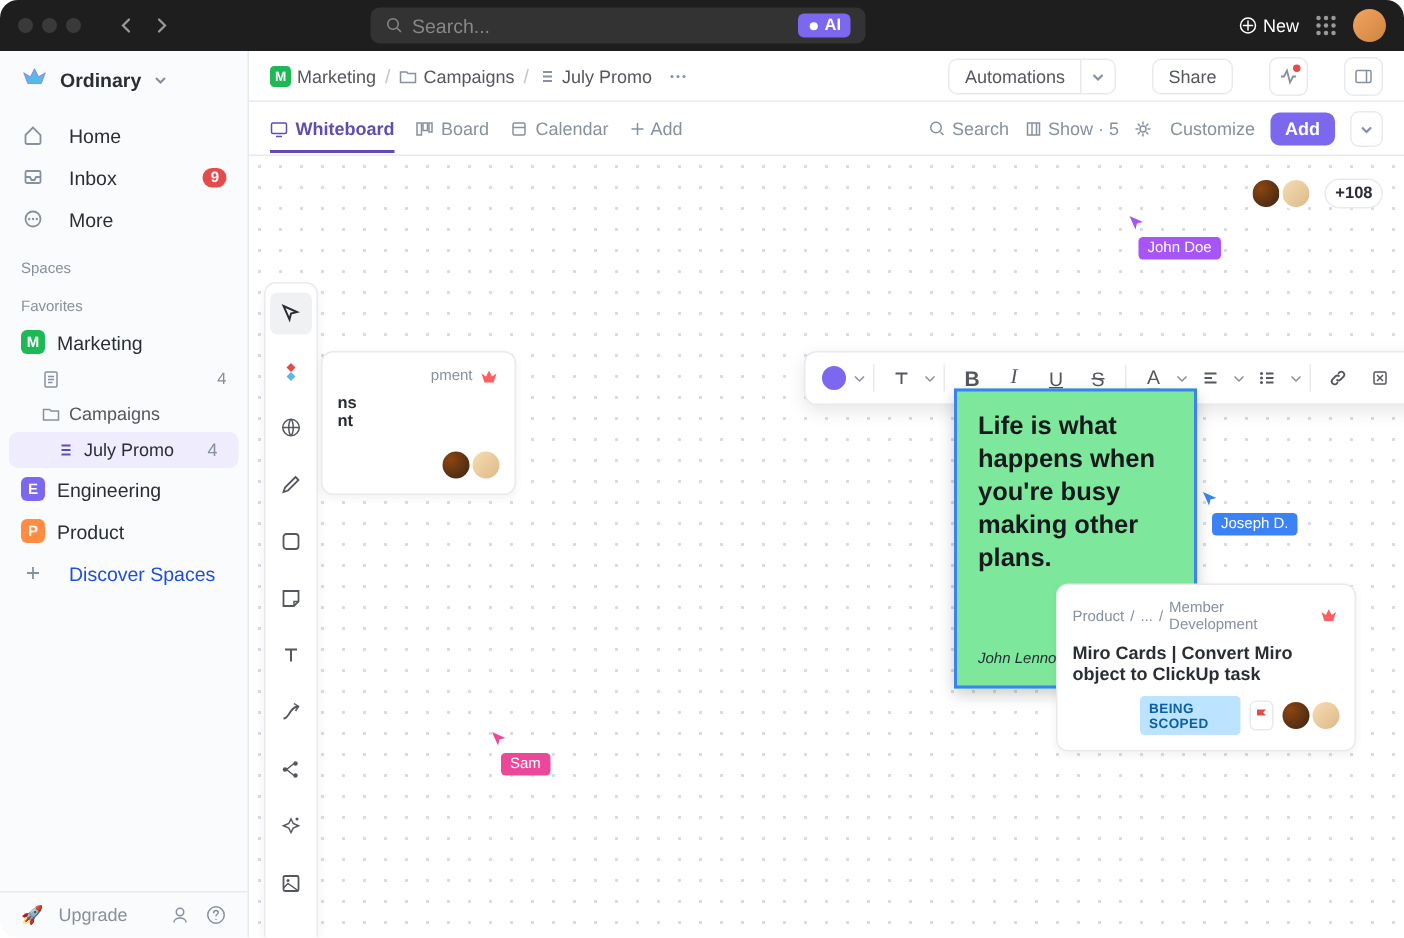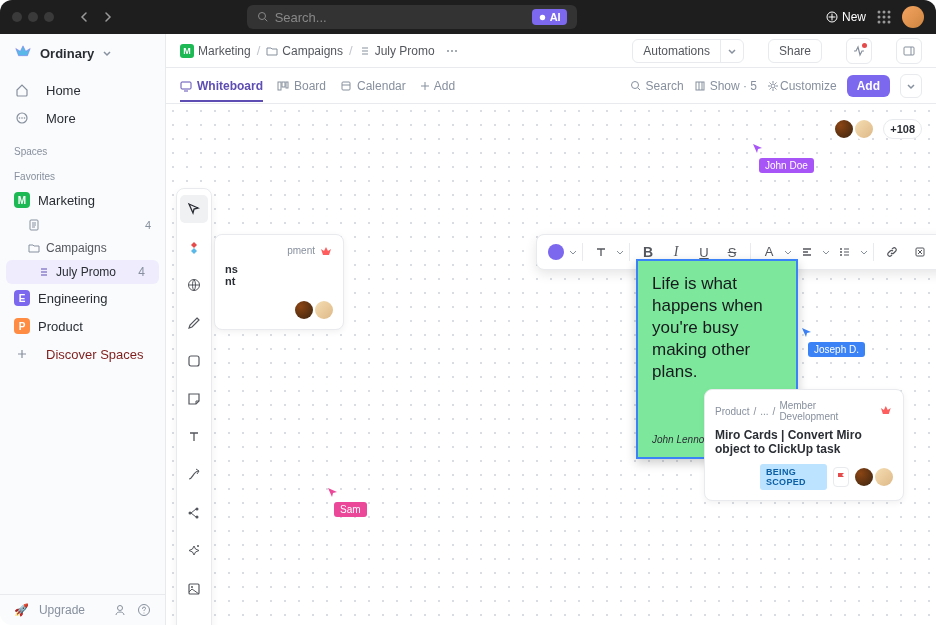--- a/index.html
+++ b/index.html
@@ -63,21 +63,21 @@
 .toolbox { position: absolute; left: 10px; top: 84px; width: 36px; background: #fff; border: 1px solid #e8eaed; border-radius: 8px; box-shadow: 0 4px 8px rgba(0,0,0,0.06); padding: 6px 0; display: flex; flex-direction: column; align-items: center; gap: 10px; }
 .tool { width: 28px; height: 28px; display: flex; align-items: center; justify-content: center; cursor: pointer; color: #54575d; border-radius: 5px; }
 .tool.active { background: #f0f1f3; }
 
 .float-toolbar { position: absolute; left: 370px; top: 130px; background: #fff; border: 1px solid #e8eaed; border-radius: 8px; box-shadow: 0 4px 12px rgba(0,0,0,0.1); display: flex; align-items: center; padding: 4px 6px; gap: 2px; }
 .ft-item { display: flex; align-items: center; justify-content: center; width: 26px; height: 26px; cursor: pointer; color: #54575d; border-radius: 4px; }
 .ft-sep { width: 1px; height: 18px; background: #e8eaed; margin: 0 3px; }
 .color-dot { width: 16px; height: 16px; border-radius: 50%; background: #7b68ee; }
 
 .sticky { position: absolute; left: 470px; top: 155px; width: 162px; height: 200px; background: #7de89b; border: 2px solid #3b82f6; box-shadow: 0 4px 10px rgba(0,0,0,0.2); padding: 12px 14px; display: flex; flex-direction: column; }
-.sticky-text { font-size: 17px; font-weight: 400; line-height: 1.3; color: #16191d; }
+.sticky-text { font-size: 17px; font-weight: 700; line-height: 1.3; color: #16191d; }
 .sticky-author { font-size: 10px; font-style: italic; margin-top: auto; }
 
 .card-left { position: absolute; left: 48px; top: 130px; width: 130px; background: #fff; border: 1px solid #e8eaed; border-radius: 8px; box-shadow: 0 2px 6px rgba(0,0,0,0.06); padding: 10px; font-size: 11px; overflow: hidden; }
 .card-left .crumb { color: #87909e; font-size: 10px; display:flex; justify-content: flex-end; gap:4px; }
 .card-left .title { font-weight: 600; margin: 4px 0 6px; }
 .card-left .avs { display: flex; gap: 2px; margin-top: 14px; justify-content:flex-end; }
 .card-left .sm-av { width: 18px; height: 18px; border-radius: 50%; }
 .card-logo { width:14px; height:14px; }
 
 .card-right { position: absolute; right: 32px; top: 285px; width: 200px; background: #fff; border: 1px solid #e8eaed; border-radius: 8px; box-shadow: 0 2px 6px rgba(0,0,0,0.06); padding: 10px; }
@@ -169,20 +169,30 @@
       <span class="sb-icon">
             <svg width="14" height="14" viewBox="0 0 14 14">
               <path d="M2 7l5-5 5 5v5a1 1 0 01-1 1H3a1 1 0 01-1-1z" stroke="currentColor" fill="none" stroke-width="1.2"></path>
             </svg>
           </span>
       <span>Home</span>
     </div>
     <div class="sb-item">
       <span class="sb-icon">
             <svg width="14" height="14" viewBox="0 0 14 14">
+              <rect x="2" y="3" width="10" height="8" rx="1" stroke="currentColor" fill="none" stroke-width="1.2"></rect>
+              <path d="M2 7h3l1 2h2l1-2h3" stroke="currentColor" fill="none" stroke-width="1.2"></path>
+            </svg>
+          </span>
+      <span>Inbox</span>
+      <span class="badge">9</span>
+    </div>
+    <div class="sb-item">
+      <span class="sb-icon">
+            <svg width="14" height="14" viewBox="0 0 14 14">
               <circle cx="7" cy="7" r="5" stroke="currentColor" fill="none" stroke-width="1.2"></circle>
               <circle cx="4.5" cy="7" r="0.8" fill="currentColor"></circle>
               <circle cx="7" cy="7" r="0.8" fill="currentColor"></circle>
               <circle cx="9.5" cy="7" r="0.8" fill="currentColor"></circle>
             </svg>
           </span>
       <span>More</span>
     </div>
   </div>
   <div class="sb-label">Spaces</div>
@@ -212,21 +222,21 @@
     <span class="count" style="margin-left:auto;color:#87909e">4</span>
   </div>
   <div class="space-item">
     <div class="space-sq" style="background:#7b68ee">E</div>
     <span>Engineering</span>
   </div>
   <div class="space-item">
     <div class="space-sq" style="background:#ff8c42">P</div>
     <span>Product</span>
   </div>
-  <div class="sb-item" style="color:#7f1d1d">
+  <div class="sb-item" style="color:#1d4ed8">
     <span class="sb-icon">
           <svg width="12" height="12" viewBox="0 0 12 12">
             <path d="M6 2v8M2 6h8" stroke="currentColor" stroke-width="1.2"></path>
           </svg>
         </span>
     <span>Discover Spaces</span>
   </div>
   <div class="sidebar-footer">
     <span>🚀</span>
     <span style="flex:1">Upgrade</span>
@@ -329,21 +339,21 @@
             </svg>
         <span>Search</span>
       </div>
       <div style="display:flex;gap:4px;align-items:center;cursor:pointer">
         <svg width="12" height="12" viewBox="0 0 12 12">
               <rect x="2" y="2" width="8" height="8" stroke="currentColor" fill="none"></rect>
               <path d="M5 2v8M8 2v8" stroke="currentColor"></path>
             </svg>
         <span>Show · 5</span>
       </div>
-      <div style="display:flex;gap:1px;align-items:center;cursor:pointer">
+      <div style="display:flex;gap:12px;align-items:center;cursor:pointer">
         <svg width="12" height="12" viewBox="0 0 12 12">
               <circle cx="6" cy="6" r="2" stroke="currentColor" fill="none"></circle>
               <path d="M6 1v2M6 9v2M1 6h2M9 6h2M2.5 2.5l1.4 1.4M8.1 8.1l1.4 1.4M2.5 9.5l1.4-1.4M8.1 3.9l1.4-1.4" stroke="currentColor"></path>
             </svg>
         <span>Customize</span>
       </div>
       <div class="btn-purple">Add</div>
       <div class="icon-btn-sm" style="width:22px;height:24px">
             <svg width="10" height="10" viewBox="0 0 10 10">
               <path d="M2 4l3 3 3-3" stroke="#87909e" fill="none" stroke-width="1.5"></path>

